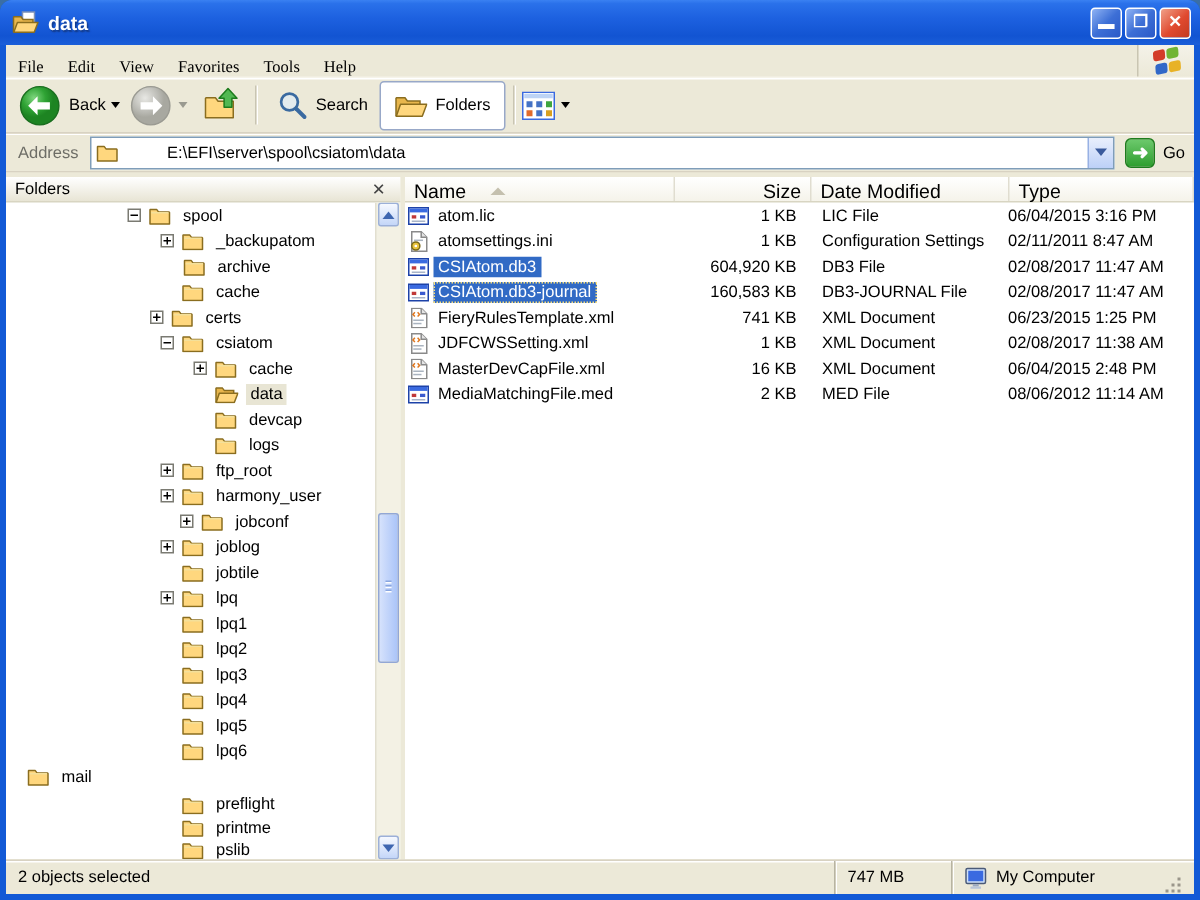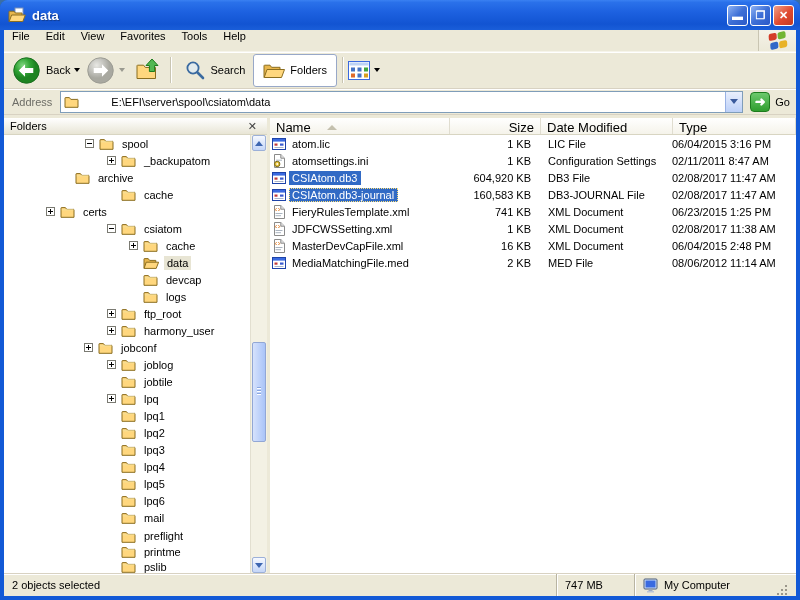--- a/index.html
+++ b/index.html
@@ -19,21 +19,21 @@
     background:linear-gradient(135deg,#8fb3f4 0%,#3d6fd6 50%,#2a59c8 100%); line-height:1; }
   .winbtn.close { background:linear-gradient(135deg,#f0a088 0%,#e0492f 55%,#c23a22 100%); }
   .glyph-min { align-self:flex-end; margin-bottom:3px; }
 
   
   .app-body { position:absolute; top:30px; left:4px; right:4px; bottom:4px;
     background:#ece9d8; display:flex; flex-direction:column; }
 
   
   .menubar { height:22px; display:flex; align-items:stretch; font-size:11px; border-bottom:1px solid #f6f4ea; }
-  .menu-item { padding:0 8px 0; }
+  .menu-item { padding:9px 8px 0;font-family:Liberation Serif, serif; }
   .menu-spacer { flex:1; }
   .logo-cell { width:38px; border-left:1px solid #c9c5b2; display:flex; align-items:center; justify-content:center; background:linear-gradient(180deg,#f4f2e8,#ece9d8); }
   .winflag { position:relative; width:20px; height:20px; transform:rotate(-4deg); }
   .winflag i { position:absolute; width:8px; height:7px; border-radius:2px; transform:skewY(-8deg); }
   .winflag .r { left:1px; top:2px;  background:#d33c28; }
   .winflag .g { left:10px; top:1px; background:#71b533; }
   .winflag .b { left:2px; top:11px; background:#3168c8; }
   .winflag .y { left:11px; top:10px;background:#e8b226; }
 
   
@@ -280,41 +280,41 @@
               <div class="tree-row" style="padding-left: 103px;">
                 <span class="expand plus"></span>
                 <span>
                   <svg width="15" height="13" viewBox="0 0 15 13">
                     <path d="M1 12.3 V2.9 l.3-.3 H5.4 l1.4 1.8 H13.7 l.3.3 V12.3 Z" fill="#ffd77e" stroke="#8a6d1f" stroke-linejoin="round"></path>
                     <path d="M1.8 4.8 H13.4" stroke="#f4e09a" fill="none"></path>
                   </svg>
                 </span>
                 <span class="tree-label">_backupatom</span>
               </div>
-              <div class="tree-row" style="padding-left: 57px;">
+              <div class="tree-row" style="padding-left: 104px;">
                 <span class="expand none"></span>
                 <span>
                   <svg width="15" height="13" viewBox="0 0 15 13">
                     <path d="M1 12.3 V2.9 l.3-.3 H5.4 l1.4 1.8 H13.7 l.3.3 V12.3 Z" fill="#ffd77e" stroke="#8a6d1f" stroke-linejoin="round"></path>
                     <path d="M1.8 4.8 H13.4" stroke="#f4e09a" fill="none"></path>
                   </svg>
                 </span>
                 <span class="tree-label">archive</span>
               </div>
               <div class="tree-row" style="padding-left: 103px;">
                 <span class="expand none"></span>
                 <span>
                   <svg width="15" height="13" viewBox="0 0 15 13">
                     <path d="M1 12.3 V2.9 l.3-.3 H5.4 l1.4 1.8 H13.7 l.3.3 V12.3 Z" fill="#ffd77e" stroke="#8a6d1f" stroke-linejoin="round"></path>
                     <path d="M1.8 4.8 H13.4" stroke="#f4e09a" fill="none"></path>
                   </svg>
                 </span>
                 <span class="tree-label">cache</span>
               </div>
-              <div class="tree-row" style="padding-left: 42px;">
+              <div class="tree-row" style="padding-left: 96px;">
                 <span class="expand plus"></span>
                 <span>
                   <svg width="15" height="13" viewBox="0 0 15 13">
                     <path d="M1 12.3 V2.9 l.3-.3 H5.4 l1.4 1.8 H13.7 l.3.3 V12.3 Z" fill="#ffd77e" stroke="#8a6d1f" stroke-linejoin="round"></path>
                     <path d="M1.8 4.8 H13.4" stroke="#f4e09a" fill="none"></path>
                   </svg>
                 </span>
                 <span class="tree-label">certs</span>
               </div>
               <div class="tree-row" style="padding-left: 103px;">
@@ -380,21 +380,21 @@
               <div class="tree-row" style="padding-left: 103px;">
                 <span class="expand plus"></span>
                 <span>
                   <svg width="15" height="13" viewBox="0 0 15 13">
                     <path d="M1 12.3 V2.9 l.3-.3 H5.4 l1.4 1.8 H13.7 l.3.3 V12.3 Z" fill="#ffd77e" stroke="#8a6d1f" stroke-linejoin="round"></path>
                     <path d="M1.8 4.8 H13.4" stroke="#f4e09a" fill="none"></path>
                   </svg>
                 </span>
                 <span class="tree-label">harmony_user</span>
               </div>
-              <div class="tree-row" style="padding-left: 80px;">
+              <div class="tree-row" style="padding-left: 116px;">
                 <span class="expand plus"></span>
                 <span>
                   <svg width="15" height="13" viewBox="0 0 15 13">
                     <path d="M1 12.3 V2.9 l.3-.3 H5.4 l1.4 1.8 H13.7 l.3.3 V12.3 Z" fill="#ffd77e" stroke="#8a6d1f" stroke-linejoin="round"></path>
                     <path d="M1.8 4.8 H13.4" stroke="#f4e09a" fill="none"></path>
                   </svg>
                 </span>
                 <span class="tree-label">jobconf</span>
               </div>
               <div class="tree-row" style="padding-left: 103px;">
@@ -480,21 +480,21 @@
               <div class="tree-row" style="padding-left: 103px;">
                 <span class="expand none"></span>
                 <span>
                   <svg width="15" height="13" viewBox="0 0 15 13">
                     <path d="M1 12.3 V2.9 l.3-.3 H5.4 l1.4 1.8 H13.7 l.3.3 V12.3 Z" fill="#ffd77e" stroke="#8a6d1f" stroke-linejoin="round"></path>
                     <path d="M1.8 4.8 H13.4" stroke="#f4e09a" fill="none"></path>
                   </svg>
                 </span>
                 <span class="tree-label">lpq6</span>
               </div>
-              <div class="tree-row" style="padding-left: 103px;">
+              <div class="tree-row" style="">
                 <span class="expand none"></span>
                 <span>
                   <svg width="15" height="13" viewBox="0 0 15 13">
                     <path d="M1 12.3 V2.9 l.3-.3 H5.4 l1.4 1.8 H13.7 l.3.3 V12.3 Z" fill="#ffd77e" stroke="#8a6d1f" stroke-linejoin="round"></path>
                     <path d="M1.8 4.8 H13.4" stroke="#f4e09a" fill="none"></path>
                   </svg>
                 </span>
                 <span class="tree-label">mail</span>
               </div>
               <div class="tree-row" style="padding-left: 103px; align-items: flex-end;">

